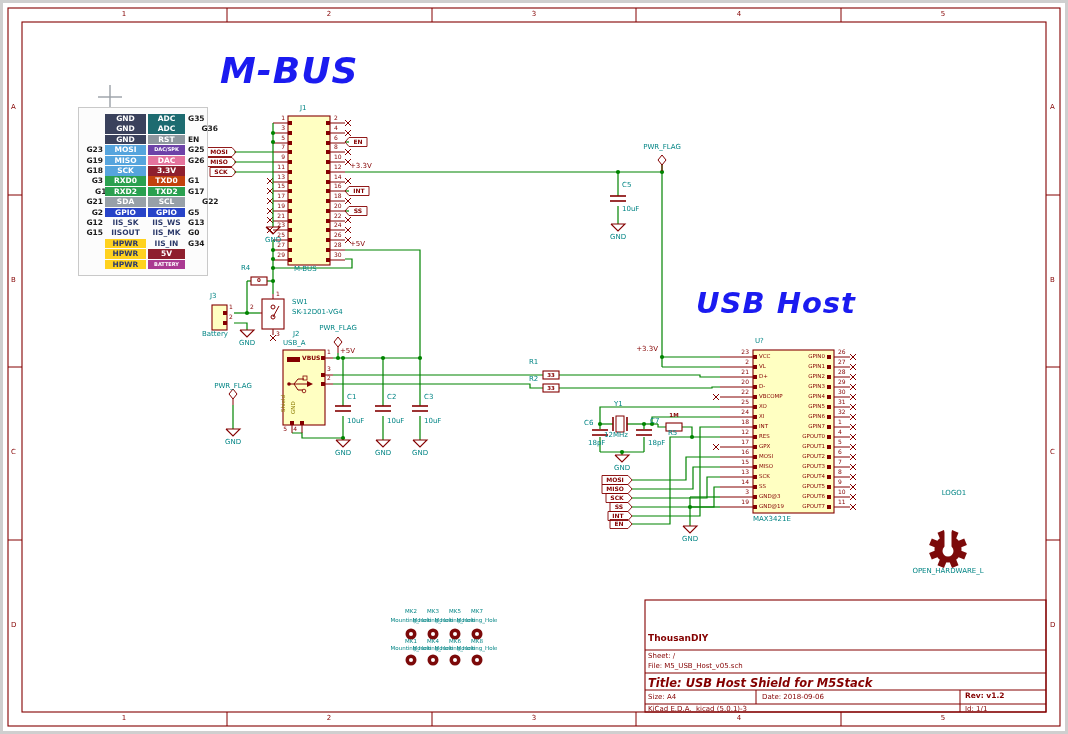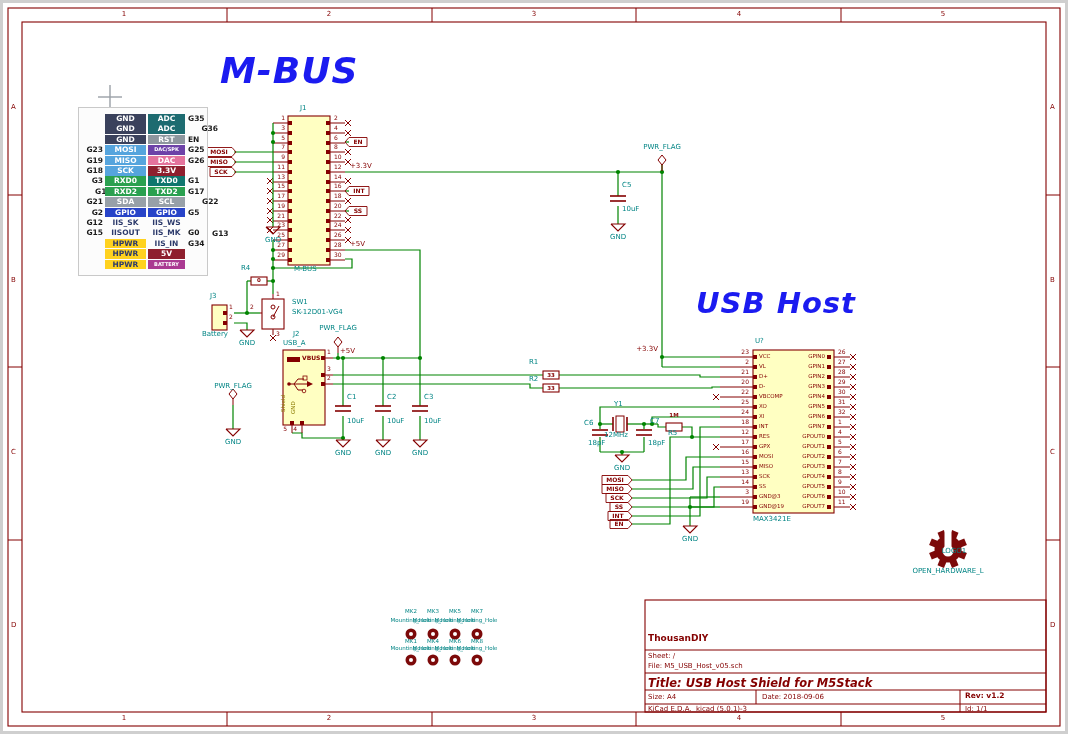--- a/index.html
+++ b/index.html
@@ -465,38 +465,38 @@
       <div class="glab" style="left: 188px; top: 145.2px; width: 30px;">G25</div>
       <div class="glab" style="left: 80px; top: 155.6px; width: 23px; text-align: right;">G19</div>
       <div class="cell" style="left: 105px; top: 155.6px; width: 41px; background: rgb(85, 164, 221); color: rgb(255, 255, 255);">MISO</div>
       <div class="cell" style="left: 148px; top: 155.6px; width: 37px; background: rgb(228, 115, 156); color: rgb(255, 255, 255);">DAC</div>
       <div class="glab" style="left: 188px; top: 155.6px; width: 30px;">G26</div>
       <div class="glab" style="left: 80px; top: 166px; width: 23px; text-align: right;">G18</div>
       <div class="cell" style="left: 105px; top: 166px; width: 41px; background: rgb(85, 164, 221); color: rgb(255, 255, 255);">SCK</div>
       <div class="cell" style="left: 148px; top: 166px; width: 37px; background: rgb(142, 31, 46); color: rgb(255, 255, 255); text-align: center;">3.3V</div>
       <div class="glab" style="left: 80px; top: 176.4px; width: 23px; text-align: right;">G3</div>
       <div class="cell" style="left: 105px; top: 176.4px; width: 41px; background: rgb(42, 160, 79); color: rgb(255, 255, 255);">RXD0</div>
-      <div class="cell" style="left: 148px; top: 176.4px; width: 37px; background: #0f766e; color: rgb(255, 255, 255);">TXD0</div>
+      <div class="cell" style="left: 148px; top: 176.4px; width: 37px; background: #c2410c; color: rgb(255, 255, 255);">TXD0</div>
       <div class="glab" style="left: 188px; top: 176.4px; width: 30px;">G1</div>
       <div class="glab" style="left: 95px; top: 186.8px; width: 14px; text-align: center;">G16</div>
       <div class="cell" style="left: 105px; top: 186.8px; width: 41px; background: rgb(42, 160, 79); color: rgb(255, 255, 255);">RXD2</div>
       <div class="cell" style="left: 148px; top: 186.8px; width: 37px; background: rgb(42, 160, 79); color: rgb(255, 255, 255);">TXD2</div>
       <div class="glab" style="left: 188px; top: 186.8px; width: 30px;">G17</div>
       <div class="glab" style="left: 80px; top: 197.2px; width: 23px; text-align: right;">G21</div>
       <div class="cell" style="left: 105px; top: 197.2px; width: 41px; background: rgb(151, 160, 168); color: rgb(255, 255, 255);">SDA</div>
       <div class="cell" style="left: 148px; top: 197.2px; width: 37px; background: rgb(151, 160, 168); color: rgb(255, 255, 255);">SCL</div>
       <div class="glab" style="left: 188px; top: 197.2px; width: 30px; margin-left: 14px;">G22</div>
       <div class="glab" style="left: 80px; top: 207.6px; width: 23px; text-align: right;">G2</div>
       <div class="cell" style="left: 105px; top: 207.6px; width: 41px; background: rgb(39, 67, 200); color: rgb(255, 255, 255);">GPIO</div>
       <div class="cell" style="left: 148px; top: 207.6px; width: 37px; background: rgb(39, 67, 200); color: rgb(255, 255, 255);">GPIO</div>
       <div class="glab" style="left: 188px; top: 207.6px; width: 30px;">G5</div>
       <div class="glab" style="left: 80px; top: 218px; width: 23px; text-align: right;">G12</div>
       <div class="cell" style="left: 105px; top: 218px; width: 41px; color: rgb(44, 58, 107);">IIS_SK</div>
       <div class="cell" style="left: 148px; top: 218px; width: 37px; color: rgb(44, 58, 107);">IIS_WS</div>
-      <div class="glab" style="left: 188px; top: 229px; width: 30px; margin-left: 24px;">G13</div>
+      <div class="glab" style="left: 188px; top: 218px; width: 30px;">G13</div>
       <div class="glab" style="left: 80px; top: 228.4px; width: 23px; text-align: right;">G15</div>
       <div class="cell" style="left: 105px; top: 228.4px; width: 41px; color: rgb(44, 58, 107);">IISOUT</div>
       <div class="cell" style="left: 148px; top: 228.4px; width: 37px; color: rgb(44, 58, 107);">IIS_MK</div>
       <div class="glab" style="left: 188px; top: 228.4px; width: 30px;">G0</div>
       <div class="cell" style="left: 105px; top: 238.8px; width: 41px; background: rgb(255, 210, 31); color: rgb(44, 58, 107);">HPWR</div>
       <div class="cell" style="left: 148px; top: 238.8px; width: 37px; color: rgb(44, 58, 107);">IIS_IN</div>
       <div class="glab" style="left: 188px; top: 238.8px; width: 30px;">G34</div>
       <div class="cell" style="left: 105px; top: 249.2px; width: 41px; background: rgb(255, 210, 31); color: rgb(44, 58, 107);">HPWR</div>
       <div class="cell" style="left: 148px; top: 249.2px; width: 37px; background: rgb(142, 31, 46); color: rgb(255, 255, 255);">5V</div>
       <div class="cell" style="left: 105px; top: 259.6px; width: 41px; background: rgb(255, 210, 31); color: rgb(44, 58, 107);">HPWR</div>
@@ -677,21 +677,21 @@
       <span class="t mh ac" style="left: 433px; top: 639px;">MK4</span>
       <span class="t mh ac" style="left: 433px; top: 646px;">Mounting_Hole</span>
       <span class="t mh ac" style="left: 455px; top: 609px;">MK5</span>
       <span class="t mh ac" style="left: 455px; top: 618px;">Mounting_Hole</span>
       <span class="t mh ac" style="left: 455px; top: 639px;">MK6</span>
       <span class="t mh ac" style="left: 455px; top: 646px;">Mounting_Hole</span>
       <span class="t mh ac" style="left: 477px; top: 609px;">MK7</span>
       <span class="t mh ac" style="left: 477px; top: 618px;">Mounting_Hole</span>
       <span class="t mh ac" style="left: 477px; top: 639px;">MK8</span>
       <span class="t mh ac" style="left: 477px; top: 646px;">Mounting_Hole</span>
-      <span class="t tt ac" style="left: 948px; top: 548px; padding-left: 12px;">LOGO1</span>
+      <span class="t tt ac" style="left: 948px; top: 490px; padding-left: 12px;">LOGO1</span>
       <span class="t tt ac" style="left: 948px; top: 568px;">OPEN_HARDWARE_L</span>
     </div>
 
   <div class="bigtitle" style="left:220px;top:50px;font-size:36px;">M-BUS</div>
   <div class="bigtitle" style="left:696px;top:286px;font-size:29px;">USB Host</div>
 
   <div class="tbt tbco" style="left:648px;top:633px;">ThousanDIY</div>
   <div class="tbt" style="left:648px;top:652px;">Sheet: /</div>
   <div class="tbt" style="left:648px;top:662px;">File: M5_USB_Host_v05.sch</div>
   <div class="tbt tbtitle" style="left:648px;top:676px;">Title: USB Host Shield for M5Stack</div>

